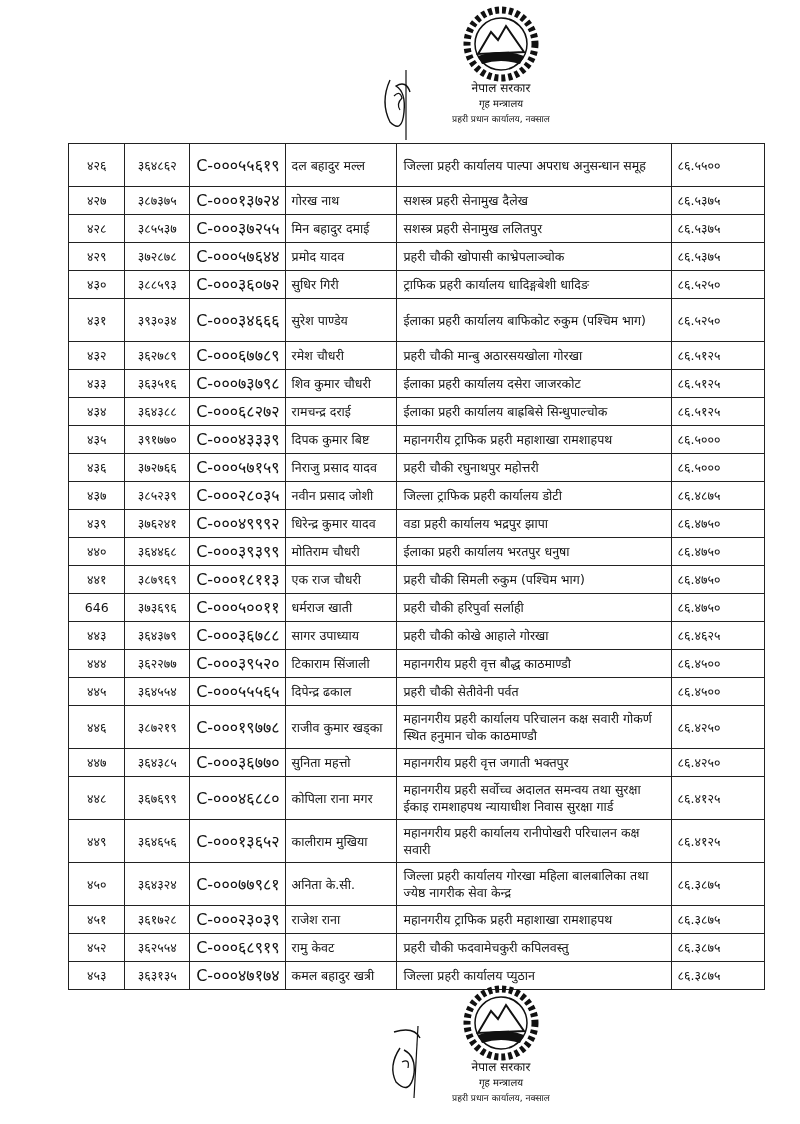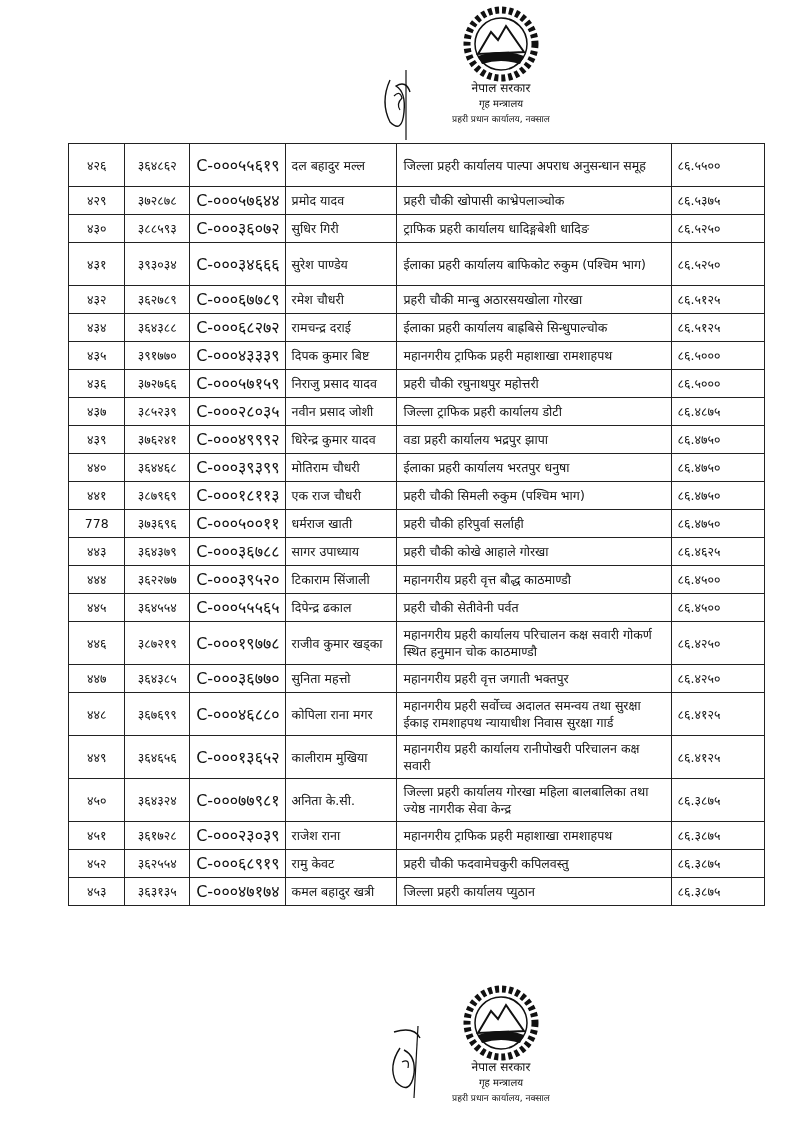--- a/index.html
+++ b/index.html
@@ -60,20 +60,36 @@
   <tbody id="roster-body">
       <tr class="tall">
         <td class="c-sn">४२६</td>
         <td class="c-roll">३६४८६२</td>
         <td class="c-cid">C-०००५५६१९</td>
         <td class="c-name">दल बहादुर मल्ल</td>
         <td class="c-office">जिल्ला प्रहरी कार्यालय पाल्पा अपराध अनुसन्धान समूह</td>
         <td class="c-score">८६.५५००</td>
       </tr>
       <tr>
+        <td class="c-sn">४२७</td>
+        <td class="c-roll">३८७३७५</td>
+        <td class="c-cid">C-०००१३७२४</td>
+        <td class="c-name">गोरख नाथ</td>
+        <td class="c-office">सशस्त्र प्रहरी सेनामुख दैलेख</td>
+        <td class="c-score">८६.५३७५</td>
+      </tr>
+      <tr>
+        <td class="c-sn">४२८</td>
+        <td class="c-roll">३८५५३७</td>
+        <td class="c-cid">C-०००३७२५५</td>
+        <td class="c-name">मिन बहादुर दमाई</td>
+        <td class="c-office">सशस्त्र प्रहरी सेनामुख ललितपुर</td>
+        <td class="c-score">८६.५३७५</td>
+      </tr>
+      <tr>
         <td class="c-sn">४२९</td>
         <td class="c-roll">३७२८७८</td>
         <td class="c-cid">C-०००५७६४४</td>
         <td class="c-name">प्रमोद यादव</td>
         <td class="c-office">प्रहरी चौकी खोपासी काभ्रेपलाञ्चोक</td>
         <td class="c-score">८६.५३७५</td>
       </tr>
       <tr>
         <td class="c-sn">४३०</td>
         <td class="c-roll">३८८५९३</td>
@@ -92,20 +108,28 @@
       </tr>
       <tr>
         <td class="c-sn">४३२</td>
         <td class="c-roll">३६२७८९</td>
         <td class="c-cid">C-०००६७७८९</td>
         <td class="c-name">रमेश चौधरी</td>
         <td class="c-office">प्रहरी चौकी मान्बु अठारसयखोला गोरखा</td>
         <td class="c-score">८६.५१२५</td>
       </tr>
       <tr>
+        <td class="c-sn">४३३</td>
+        <td class="c-roll">३६३५१६</td>
+        <td class="c-cid">C-०००७३७९८</td>
+        <td class="c-name">शिव कुमार चौधरी</td>
+        <td class="c-office">ईलाका प्रहरी कार्यालय दसेरा जाजरकोट</td>
+        <td class="c-score">८६.५१२५</td>
+      </tr>
+      <tr>
         <td class="c-sn">४३४</td>
         <td class="c-roll">३६४३८८</td>
         <td class="c-cid">C-०००६८२७२</td>
         <td class="c-name">रामचन्द्र दराई</td>
         <td class="c-office">ईलाका प्रहरी कार्यालय बाह्रबिसे सिन्धुपाल्चोक</td>
         <td class="c-score">८६.५१२५</td>
       </tr>
       <tr>
         <td class="c-sn">४३५</td>
         <td class="c-roll">३९१७७०</td>
@@ -148,21 +172,21 @@
       </tr>
       <tr>
         <td class="c-sn">४४१</td>
         <td class="c-roll">३८७९६९</td>
         <td class="c-cid">C-०००१८११३</td>
         <td class="c-name">एक राज चौधरी</td>
         <td class="c-office">प्रहरी चौकी सिमली रुकुम (पश्चिम भाग)</td>
         <td class="c-score">८६.४७५०</td>
       </tr>
       <tr>
-        <td class="c-sn">778</td>
+        <td class="c-sn">646</td>
         <td class="c-roll">३७३६९६</td>
         <td class="c-cid">C-०००५००११</td>
         <td class="c-name">धर्मराज खाती</td>
         <td class="c-office">प्रहरी चौकी हरिपुर्वा सर्लाही</td>
         <td class="c-score">८६.४७५०</td>
       </tr>
       <tr>
         <td class="c-sn">४४३</td>
         <td class="c-roll">३६४३७९</td>
         <td class="c-cid">C-०००३६७८८</td>

